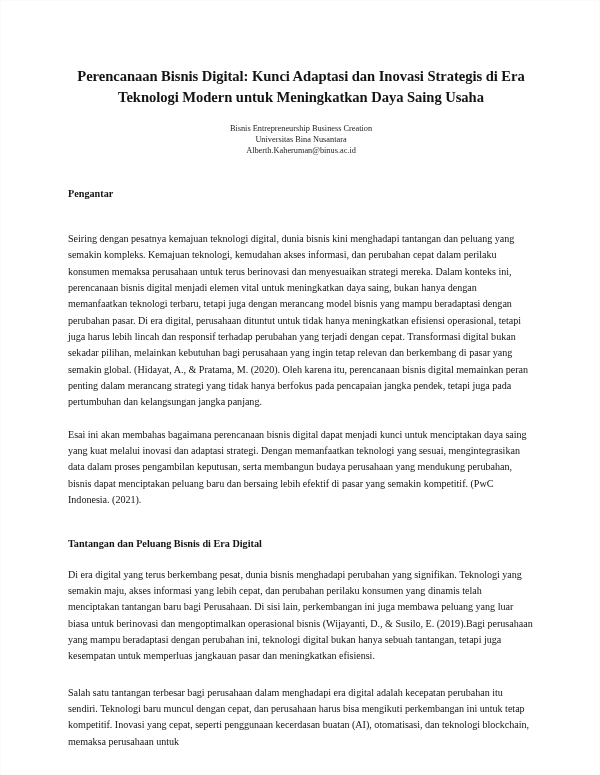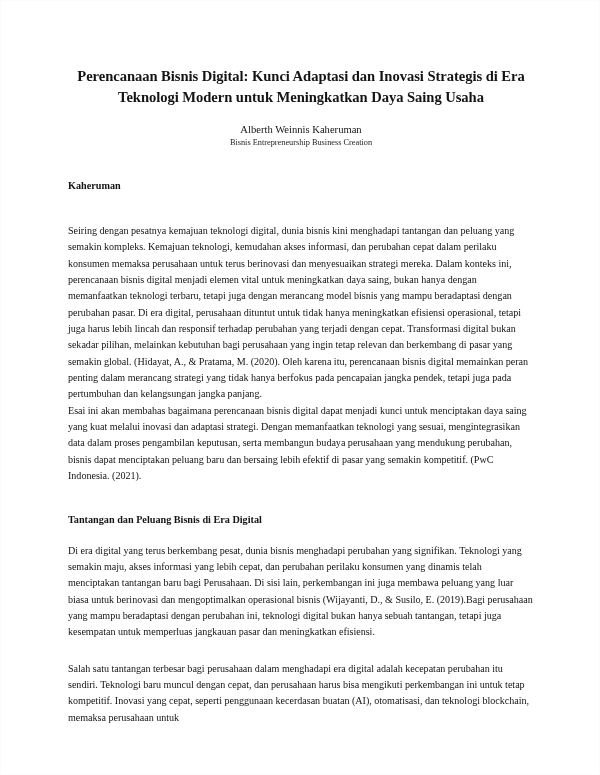--- a/index.html
+++ b/index.html
@@ -78,38 +78,39 @@
 
   .para {
     font-size: 10.1px;
     line-height: 16.35px;
     text-align: left;
     margin: 0;
     letter-spacing: -0.02px;
   }
   .p-gap-lg { margin-top: 30px; }
   .p-gap-md { margin-top: 16px; }
-  .p-gap-sm { margin-top: 0px; }
+  .p-gap-sm { margin-top: 16px; }
   .p-gap-xl { margin-top: 20px; }
 </style>
 </head>
 <body>
 
 <div class="page">
   <div class="sheet"></div>
   <div class="content">
 
     <h1 class="doc-title">Perencanaan Bisnis Digital: Kunci Adaptasi dan Inovasi Strategis di Era Teknologi Modern untuk Meningkatkan Daya Saing Usaha</h1>
 
     <div class="author-block">
-      <div class="author-name">Alberth Weinnis Kaheruman</div>
       <div class="author-affil">Bisnis Entrepreneurship Business Creation</div>
+      <div class="author-affil">Universitas Bina Nusantara</div>
+      <div class="author-email">Alberth.Kaheruman@binus.ac.id</div>
     </div>
 
-    <h2 class="section-heading h-pengantar">Kaheruman</h2>
+    <h2 class="section-heading h-pengantar">Pengantar</h2>
 
     <p class="para p-gap-lg">Seiring dengan pesatnya kemajuan teknologi digital, dunia bisnis kini menghadapi tantangan dan peluang yang semakin kompleks. Kemajuan teknologi, kemudahan akses informasi, dan perubahan cepat dalam perilaku konsumen memaksa perusahaan untuk terus berinovasi dan menyesuaikan strategi mereka. Dalam konteks ini, perencanaan bisnis digital menjadi elemen vital untuk meningkatkan daya saing, bukan hanya dengan memanfaatkan teknologi terbaru, tetapi juga dengan merancang model bisnis yang mampu beradaptasi dengan perubahan pasar. Di era digital, perusahaan dituntut untuk tidak hanya meningkatkan efisiensi operasional, tetapi juga harus lebih lincah dan responsif terhadap perubahan yang terjadi dengan cepat. Transformasi digital bukan sekadar pilihan, melainkan kebutuhan bagi perusahaan yang ingin tetap relevan dan berkembang di pasar yang semakin global. (Hidayat, A., &amp; Pratama, M. (2020). Oleh karena itu, perencanaan bisnis digital memainkan peran penting dalam merancang strategi yang tidak hanya berfokus pada pencapaian jangka pendek, tetapi juga pada pertumbuhan dan kelangsungan jangka panjang.</p>
 
     <p class="para p-gap-sm">Esai ini akan membahas bagaimana perencanaan bisnis digital dapat menjadi kunci untuk menciptakan daya saing yang kuat melalui inovasi dan adaptasi strategi. Dengan memanfaatkan teknologi yang sesuai, mengintegrasikan data dalam proses pengambilan keputusan, serta membangun budaya perusahaan yang mendukung perubahan, bisnis dapat menciptakan peluang baru dan bersaing lebih efektif di pasar yang semakin kompetitif. (PwC Indonesia. (2021).</p>
 
     <h2 class="section-heading h-tantangan">Tantangan dan Peluang Bisnis di Era Digital</h2>
 
     <p class="para p-gap-md">Di era digital yang terus berkembang pesat, dunia bisnis menghadapi perubahan yang signifikan. Teknologi yang semakin maju, akses informasi yang lebih cepat, dan perubahan perilaku konsumen yang dinamis telah menciptakan tantangan baru bagi Perusahaan. Di sisi lain, perkembangan ini juga membawa peluang yang luar biasa untuk berinovasi dan mengoptimalkan operasional bisnis (Wijayanti, D., &amp; Susilo, E. (2019).Bagi perusahaan yang mampu beradaptasi dengan perubahan ini, teknologi digital bukan hanya sebuah tantangan, tetapi juga kesempatan untuk memperluas jangkauan pasar dan meningkatkan efisiensi.</p>
 
     <p class="para p-gap-xl">Salah satu tantangan terbesar bagi perusahaan dalam menghadapi era digital adalah kecepatan perubahan itu sendiri. Teknologi baru muncul dengan cepat, dan perusahaan harus bisa mengikuti perkembangan ini untuk tetap kompetitif. Inovasi yang cepat, seperti penggunaan kecerdasan buatan (AI), otomatisasi, dan teknologi blockchain, memaksa perusahaan untuk</p>

